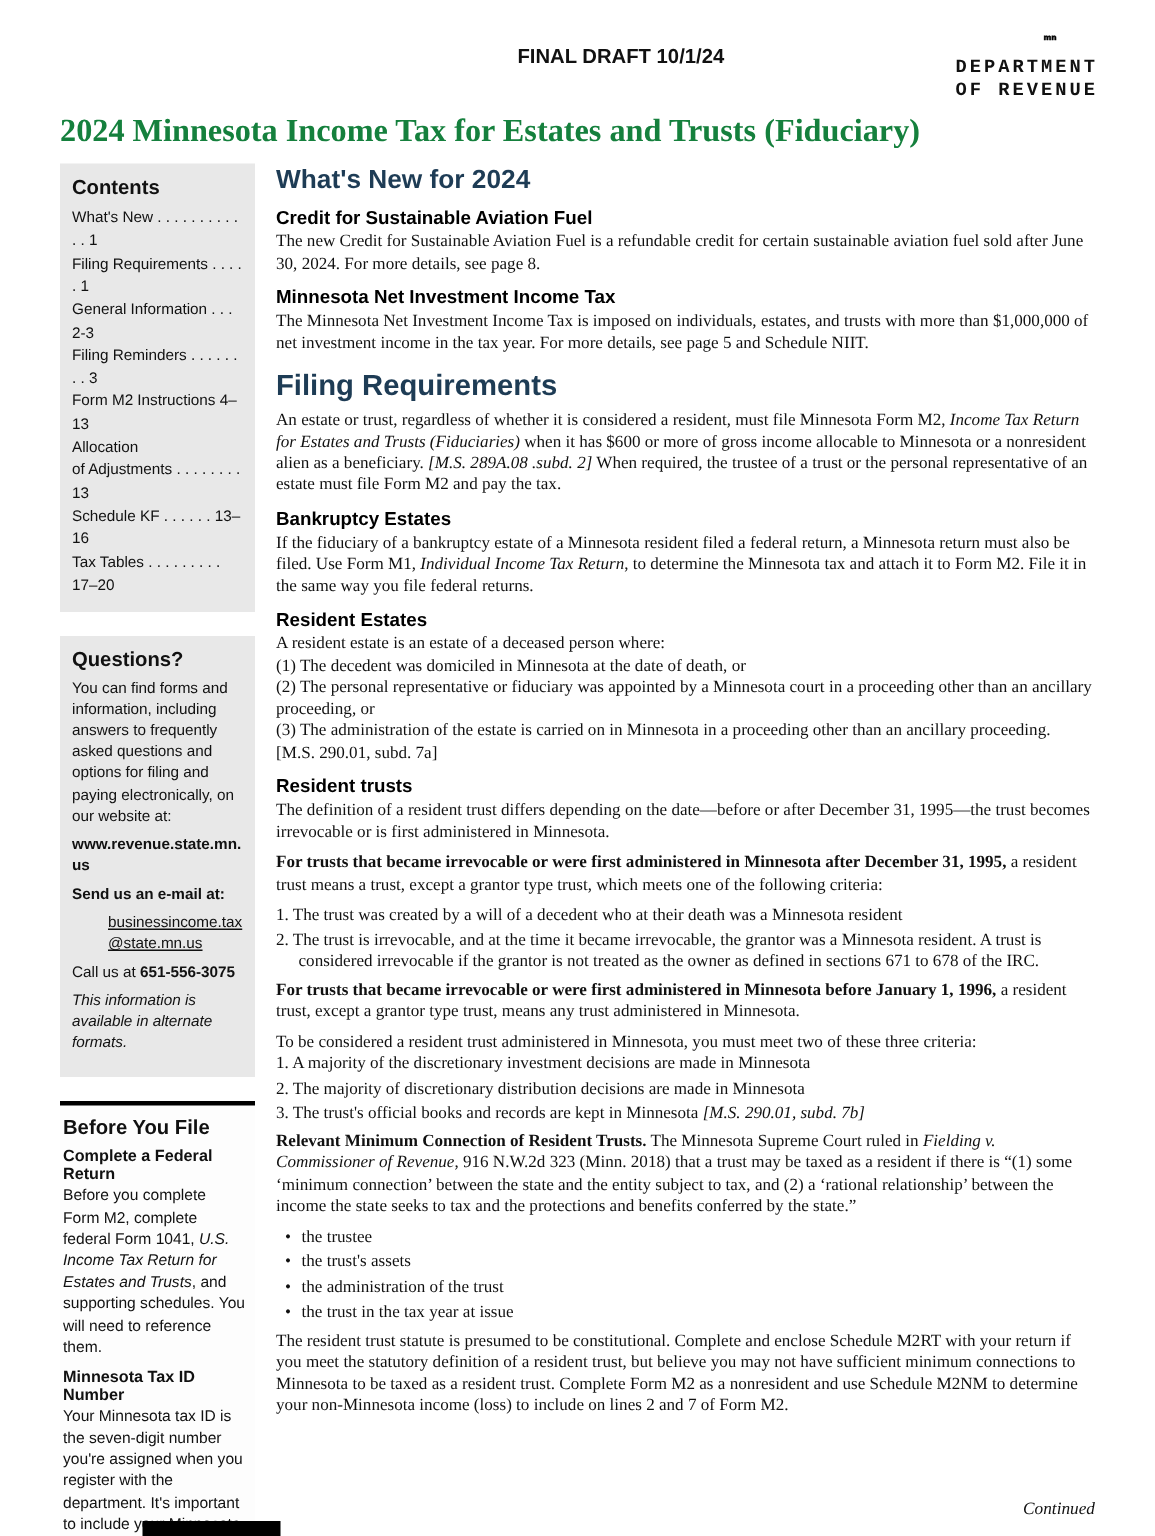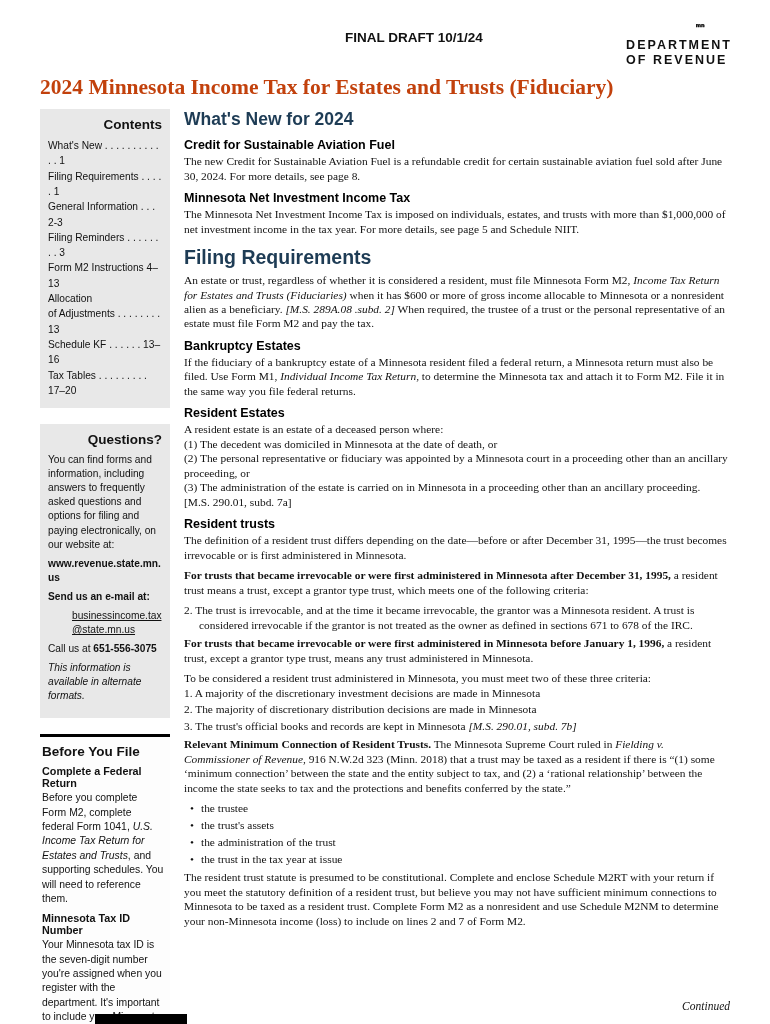--- a/index.html
+++ b/index.html
@@ -12,31 +12,31 @@
   }
   .page { position:relative; width:770px; height:1024px; padding:22px 38px 0 40px; background:#fff; }
 
   
   .draft {
     position:absolute; top:30px; left:345px;
     font-family:"Liberation Sans", sans-serif; font-weight:bold; font-size:13.5px;
   }
   .brand-row { display:flex; align-items:flex-end; gap:10px; height:46px;flex-direction:column; }
   .logo { display:block; }
-  .dept { font-family:Liberation Sans, sans-serif; font-weight:bold; font-size:12.5px; letter-spacing:2px; line-height:1.2; }
-  .title { font-weight:bold; font-size:21.5px; line-height:1.12; margin-top:7px; color:#c2410c; }
+  .dept { font-family:Liberation Mono, monospace; font-weight:bold; font-size:12.5px; letter-spacing:2px; line-height:1.2; }
+  .title { font-weight:bold; font-size:21.5px; line-height:1.12; margin-top:7px; color:#15803d; }
 
   
   .columns { display:flex; gap:14px; margin-top:10px; }
   .sidebar { width:130px; flex:0 0 130px; font-family:"Liberation Sans", sans-serif; }
   .main { flex:1; min-width:0; }
 
   
   .box { background:var(--sidebar-bg, #e8e8e8); padding:8px 8px 10px 8px; margin-bottom:16px; }
-  .box-title { font-size:13.5px; font-weight:bold; margin-bottom:6px;text-align:right; }
+  .box-title { font-size:13.5px; font-weight:bold; margin-bottom:6px; }
   .toc-line { font-size:10.2px; line-height:1.5; }
   .sb-p { font-size:10.2px; line-height:1.38; margin-bottom:5px; word-wrap:break-word; }
   .sb-bold { font-weight:bold; }
   .sb-underline { text-decoration:underline;margin-left:24px; }
   .sb-italic { font-style:italic; }
 
   .byf { border-top:3px solid var(--rule,#000); background:#fdfdfd; padding:7px 6px 10px 2px; }
   .byf-title { font-size:13.5px; font-weight:bold; margin-bottom:5px; }
   .byf-sub { font-size:10.8px; font-weight:bold; margin:6px 0 2px 0; }
   .byf .sb-p { font-size:10.4px; }
@@ -134,20 +134,21 @@
       <div class="h-sub">Resident Estates</div>
       <p class="body-p tight">A resident estate is an estate of a deceased person where:</p>
       <p class="body-p tight">(1) The decedent was domiciled in Minnesota at the date of death, or</p>
       <p class="body-p tight">(2) The personal representative or fiduciary was appointed by a Minnesota court in a proceeding other than an ancillary proceeding, or</p>
       <p class="body-p tight">(3) The administration of the estate is carried on in Minnesota in a proceeding other than an ancillary proceeding.</p>
       <p class="body-p cite">[M.S. 290.01, subd. 7a]</p>
 
       <div class="h-sub">Resident trusts</div>
       <p class="body-p">The definition of a resident trust differs depending on the date—before or after December 31, 1995—the trust becomes irrevocable or is first administered in Minnesota.</p>
       <p class="body-p"><span style="font-weight: bold;">For trusts that became irrevocable or were first administered in Minnesota after December 31, 1995,</span><span> a resident trust means a trust, except a grantor type trust, which meets one of the following criteria:</span></p>
+      <div class="nli"><span>1.  The trust was created by a will of a decedent who at their death was a Minnesota resident</span></div>
       <div class="nli"><span>2.  The trust is irrevocable, and at the time it became irrevocable, the grantor was a Minnesota resident. A trust is considered irrevocable if the grantor is not treated as the owner as defined in sections 671 to 678 of the IRC.</span></div>
       <p class="body-p" style="margin-top:4px"><span style="font-weight: bold;">For trusts that became irrevocable or were first administered in Minnesota before January 1, 1996,</span><span> a resident trust, except a grantor type trust, means any trust administered in Minnesota.</span></p>
       <p class="body-p tight">To be considered a resident trust administered in Minnesota, you must meet two of these three criteria:</p>
       <div class="nli"><span>1.  A majority of the discretionary investment decisions are made in Minnesota</span></div>
       <div class="nli"><span>2.  The majority of discretionary distribution decisions are made in Minnesota</span></div>
       <div class="nli"><span>3.  The trust's official books and records are kept in Minnesota  </span><span style="font-style: italic;">[M.S. 290.01, subd. 7b]</span></div>
       <p class="body-p" style="margin-top:4px"><span style="font-weight: bold;">Relevant Minimum Connection of Resident Trusts.</span><span>  The Minnesota Supreme Court ruled in </span><span style="font-style: italic;">Fielding v. Commissioner of Revenue</span><span>, 916 N.W.2d 323 (Minn. 2018) that a trust may be taxed as a resident if there is “(1) some ‘minimum connection’ between the state and the entity subject to tax, and (2) a ‘rational relationship’ between the income the state seeks to tax and the protections and benefits conferred by the state.”</span></p>
       <div class="bli">the trustee</div>
       <div class="bli">the trust's assets</div>
       <div class="bli">the administration of the trust</div>

